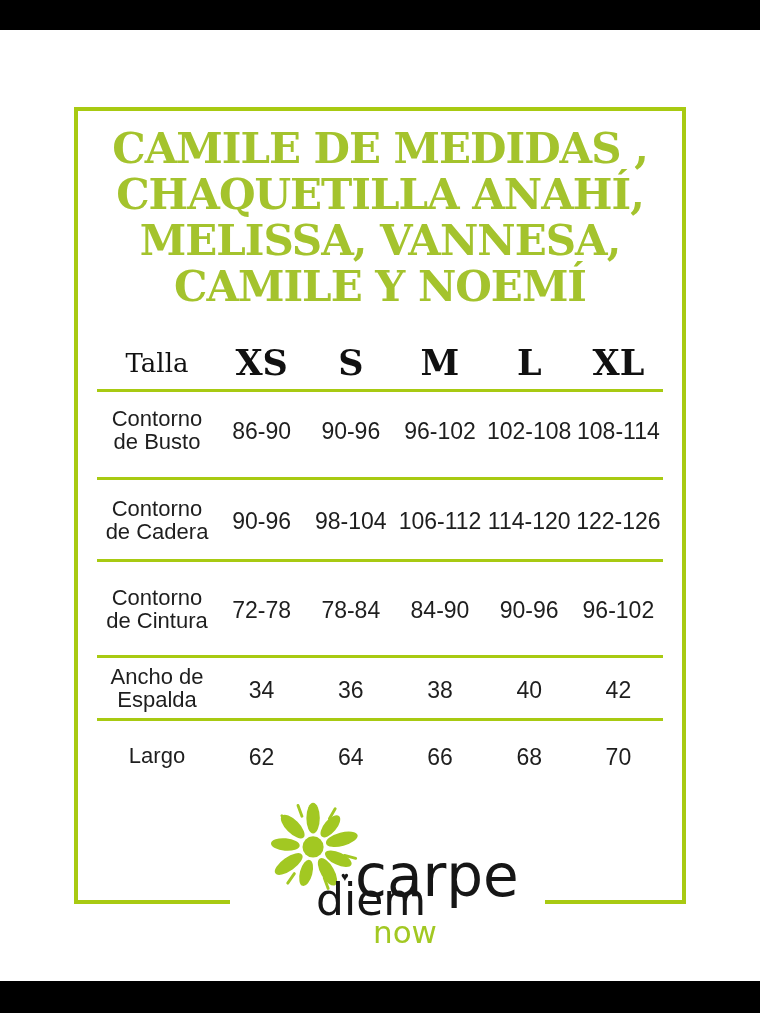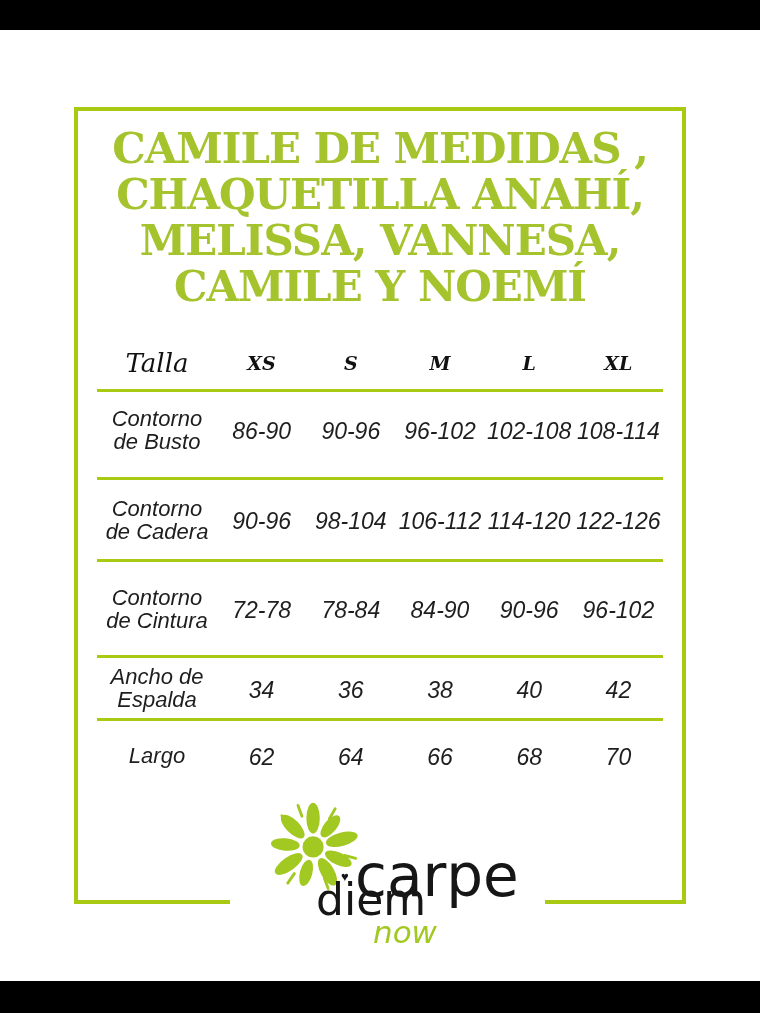--- a/index.html
+++ b/index.html
@@ -29,34 +29,34 @@
 
   .size-table{position:absolute;left:97px;top:336px;width:566px;}
   .trow{display:grid;grid-template-columns:120px repeat(5,1fr);align-items:center;}
   .trow + .trow{border-top:3px solid var(--green-line);}
   .trow.thead{height:53px;}
   .trow.r1{height:78px;}
   .trow.r2{height:82px;margin-top:10px;}
   .trow.r3{height:96px;}
   .trow.r4{height:63px;}
   .trow.r5{height:72px;}
-  .cell{display:flex;justify-content:center;align-items:center;text-align:center;font-style:italic;}
+  .cell{display:flex;justify-content:center;align-items:center;text-align:center;}
   .thead .cell{font-family:"DejaVu Serif", serif;font-size:26px;color:#111;}
-  .thead .cell.sz{font-weight:bold;font-size:19px;text-align:center;}
+  .thead .cell.sz{font-weight:bold;font-size:35px;text-align:center;}
   .cell.lbl span{display:inline-block;width:108px;font-size:22px;line-height:23px;}
   .cell.val{font-size:23px;padding-top:4px;}
 
   .logo{position:absolute;left:255px;top:795px;width:245px;height:160px;}
   .logo svg{position:absolute;left:12px;top:2px;}
   .logo .word{position:absolute;line-height:1;color:#161616;
               font-family:"DejaVu Sans", sans-serif;letter-spacing:0px;}
   .logo .carpe{left:100px;top:52px;font-size:58px;}
   .logo .diem{left:61px;top:83px;font-size:44px;}
   .logo .heart{position:absolute;left:86px;top:74px;font-size:13px;color:#161616;}
-  .logo .now{left:118px;top:122px;font-size:31px;color:var(--green-logo);font-style:italic;}
+  .logo .now{left:118px;top:122px;font-size:31px;color:var(--green-logo);}
 </style>
 </head>
 <body>
 
 <div class="letterbox top"></div>
 <div class="letterbox bottom"></div>
 
 <div class="frame"></div>
 <div class="frame-mask"></div>
 

